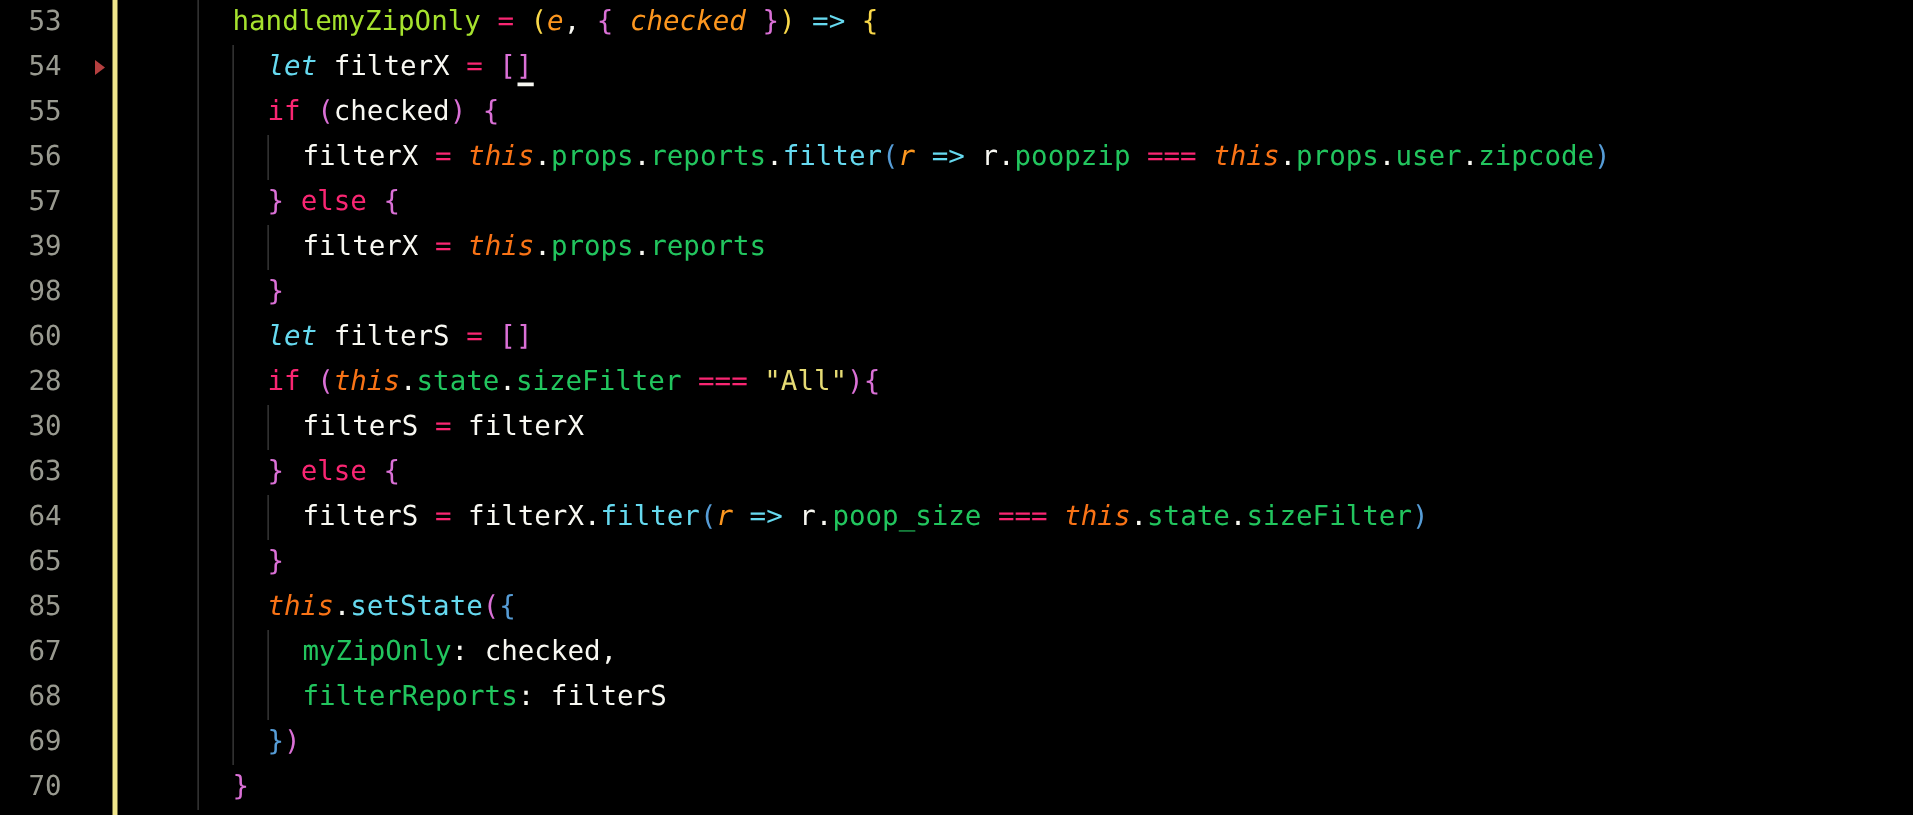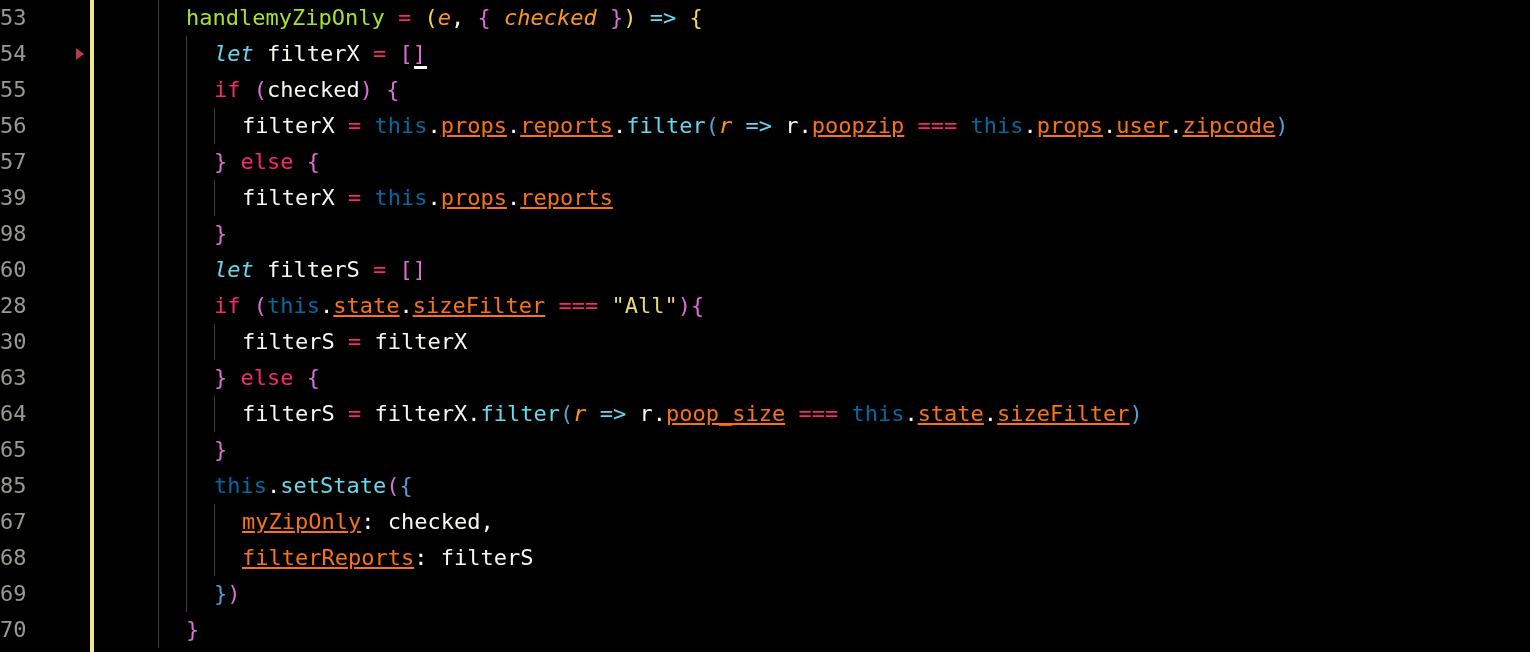--- a/index.html
+++ b/index.html
@@ -13,21 +13,21 @@
     overflow: hidden;
   }
   .editor {
     display: flex;
     width: 100%;
     height: 100%;
   }
   .gutter {
     width: 90px;
     flex-shrink: 0;
-    text-align: left;
+    text-align: center;
     color: #999a90;
     padding-right: 8px;
     user-select: none;
     position: relative;
   }
   .gutter-line {
     height: 36px;
     position: relative;
     padding-right: 10px;
   }
@@ -71,22 +71,22 @@
   .tok-def    { color: #a6e22e; } 
   .tok-op     { color: #f92672; } 
   .tok-kw     { color: #66d9ef; font-style: italic; } 
   .tok-param  { color: #fd971f; font-style: italic; }
   .tok-arrow  { color: #66d9ef; }
   .tok-punc   { color: #f8f8f2; }
   .tok-brace  { color: #f9d849; } 
   .tok-bracep { color: #da70d6; } 
   .tok-braceb { color: #569cd6; }
   .tok-var    { color: #f8f8f2; }
-  .tok-this   { color: #0369a1; }
-  .tok-prop   { color: #f97316; text-decoration: underline; }
+  .tok-this   { color: #f97316; font-style: italic; }
+  .tok-prop   { color: #22c55e; }
   .tok-call   { color: #66d9ef; }
   .tok-str    { color: #e6db74; }
   .tok-else   { color: #f92672; }
   .cursor {
     position: absolute;
     width: 13px;
     height: 3px;
     background: #f8f8f2;
   }
 </style>

